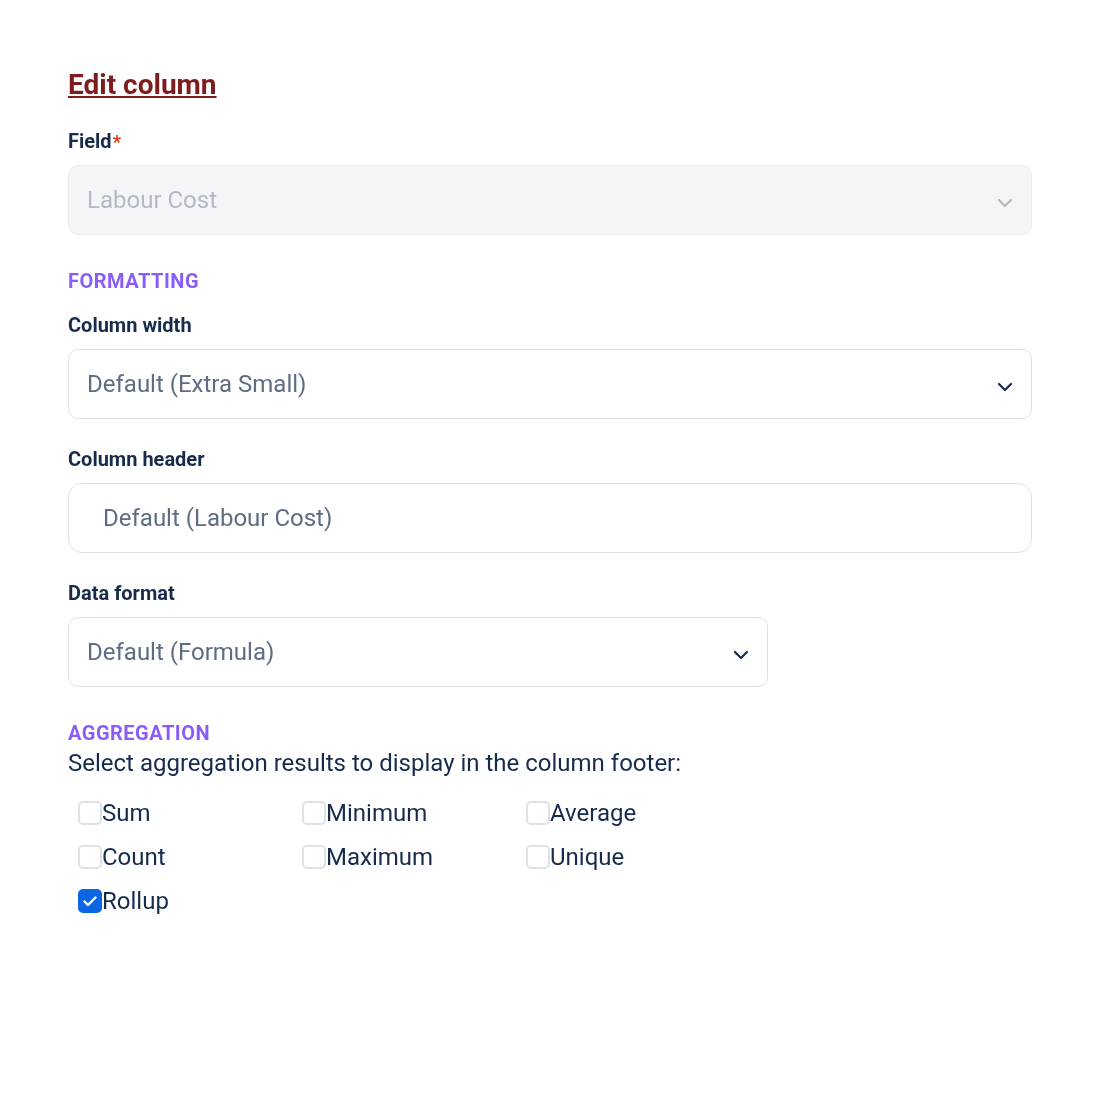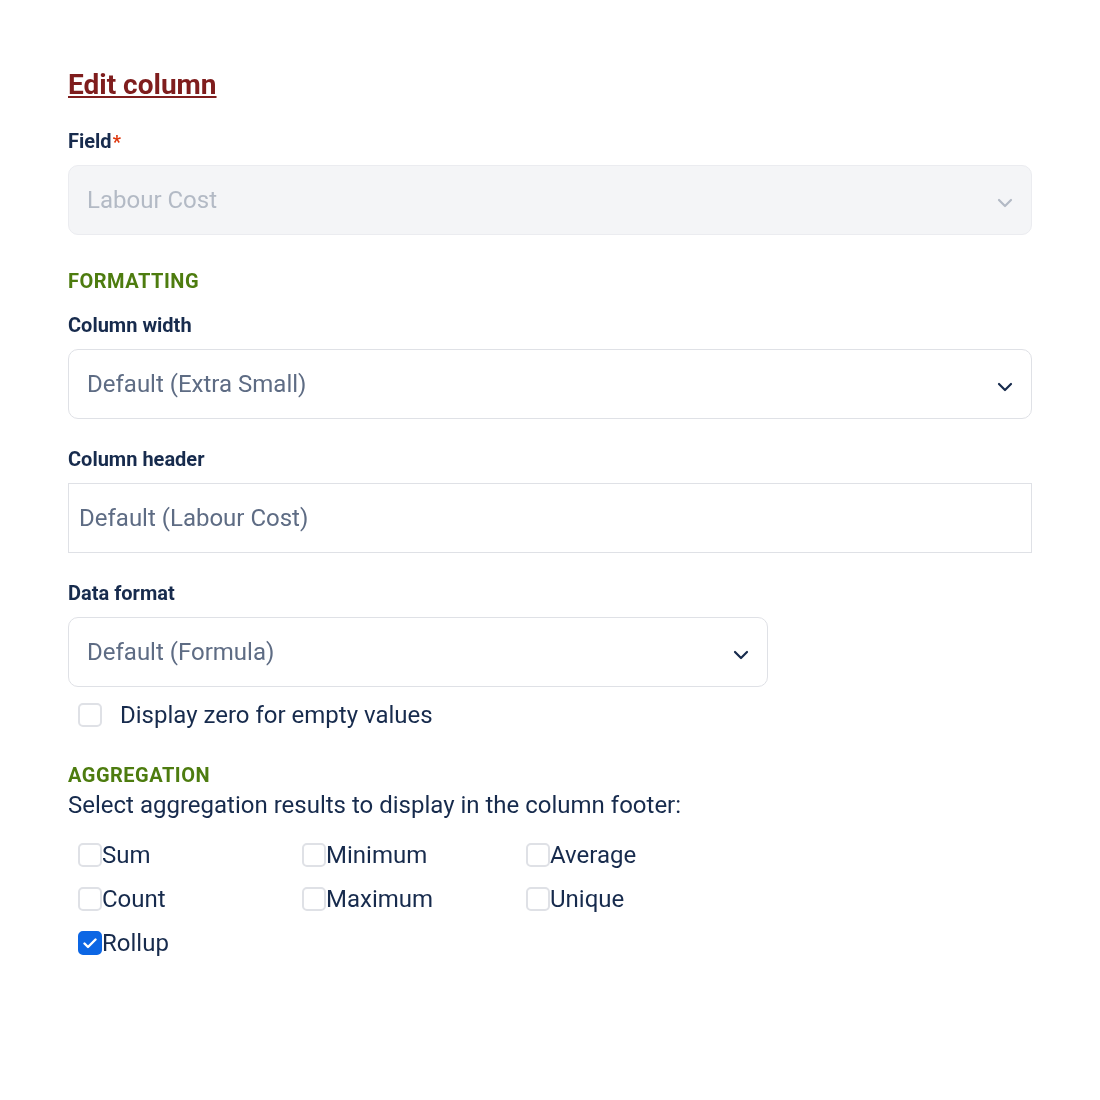--- a/index.html
+++ b/index.html
@@ -64,35 +64,35 @@
     }
     .select-box.disabled .chevron svg path {
       stroke: #B3BAC5;
     }
     .select-box.narrow {
       width: 700px;
     }
     .text-input {
       width: 100%;
       border: 1px solid #DFE1E6;
-      border-radius: 0;
-      background: #ffffff;
-      padding: 20px 10px;
+      border-radius: 14px;
+      background: #ffffff;
+      padding: 20px 34px;
       font-size: 24px;
       color: #14532d;
       font-family: inherit;
     }
     .text-input::placeholder {
       color: #5E6C84;
     }
     .section-heading {
       font-size: 20px;
       font-weight: 700;
       letter-spacing: 0.5px;
-      color: #4d7c0f;
+      color: #8b5cf6;
       margin-top: 34px;
       margin-bottom: 20px;
     }
     .section-desc {
       font-size: 24px;
       color: #172B4D;
       margin-top: -16px;
       margin-bottom: 22px;
     }
     .checkbox-row {
@@ -181,26 +181,20 @@
 <div class="field-group">
   <div class="label">Data format</div>
   <div class="select-box narrow">
     <span>Default (Formula)</span>
     <span class="chevron">
       <svg width="16" height="10" viewBox="0 0 16 10" fill="none">
           <path d="M2 2L8 8L14 2" stroke="#172B4D" stroke-width="2.2" stroke-linecap="round" stroke-linejoin="round"></path>
         </svg>
     </span>
   </div>
-  <div class="checkbox-row">
-    <span class="checkbox">
-      
-    </span>
-    <span class="checkbox-label">Display zero for empty values</span>
-  </div>
 </div>
 
 <div class="section-heading">AGGREGATION</div>
 <div class="section-desc">Select aggregation results to display in the column footer:</div>
 
 <div class="agg-grid">
   <div class="agg-item">
     <span class="checkbox">
       
     </span>

